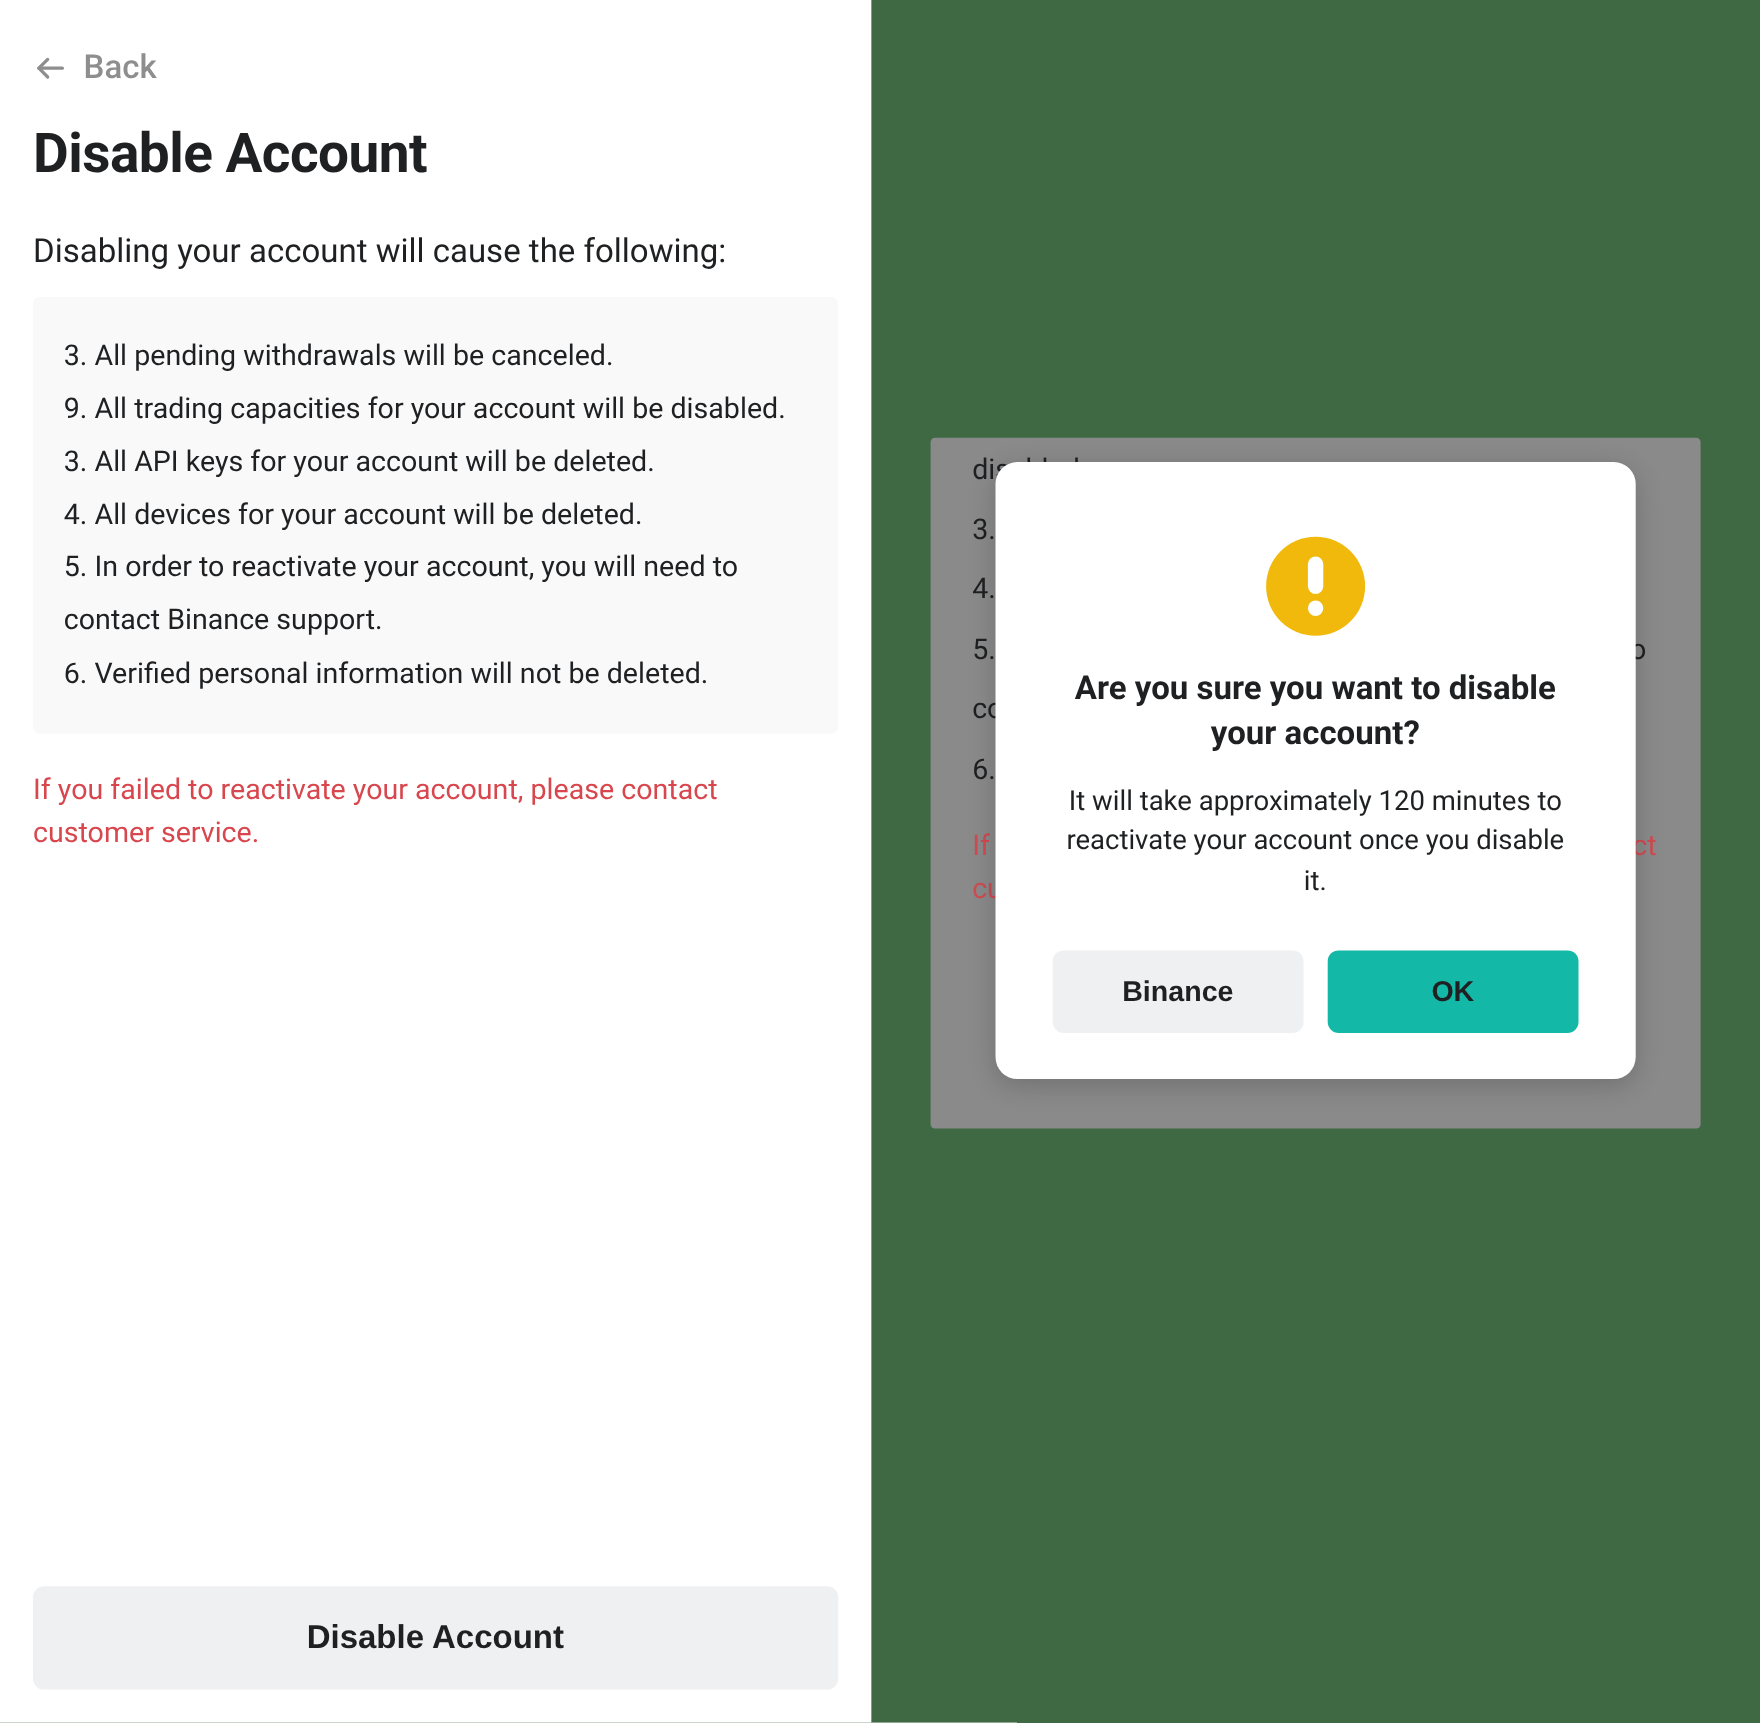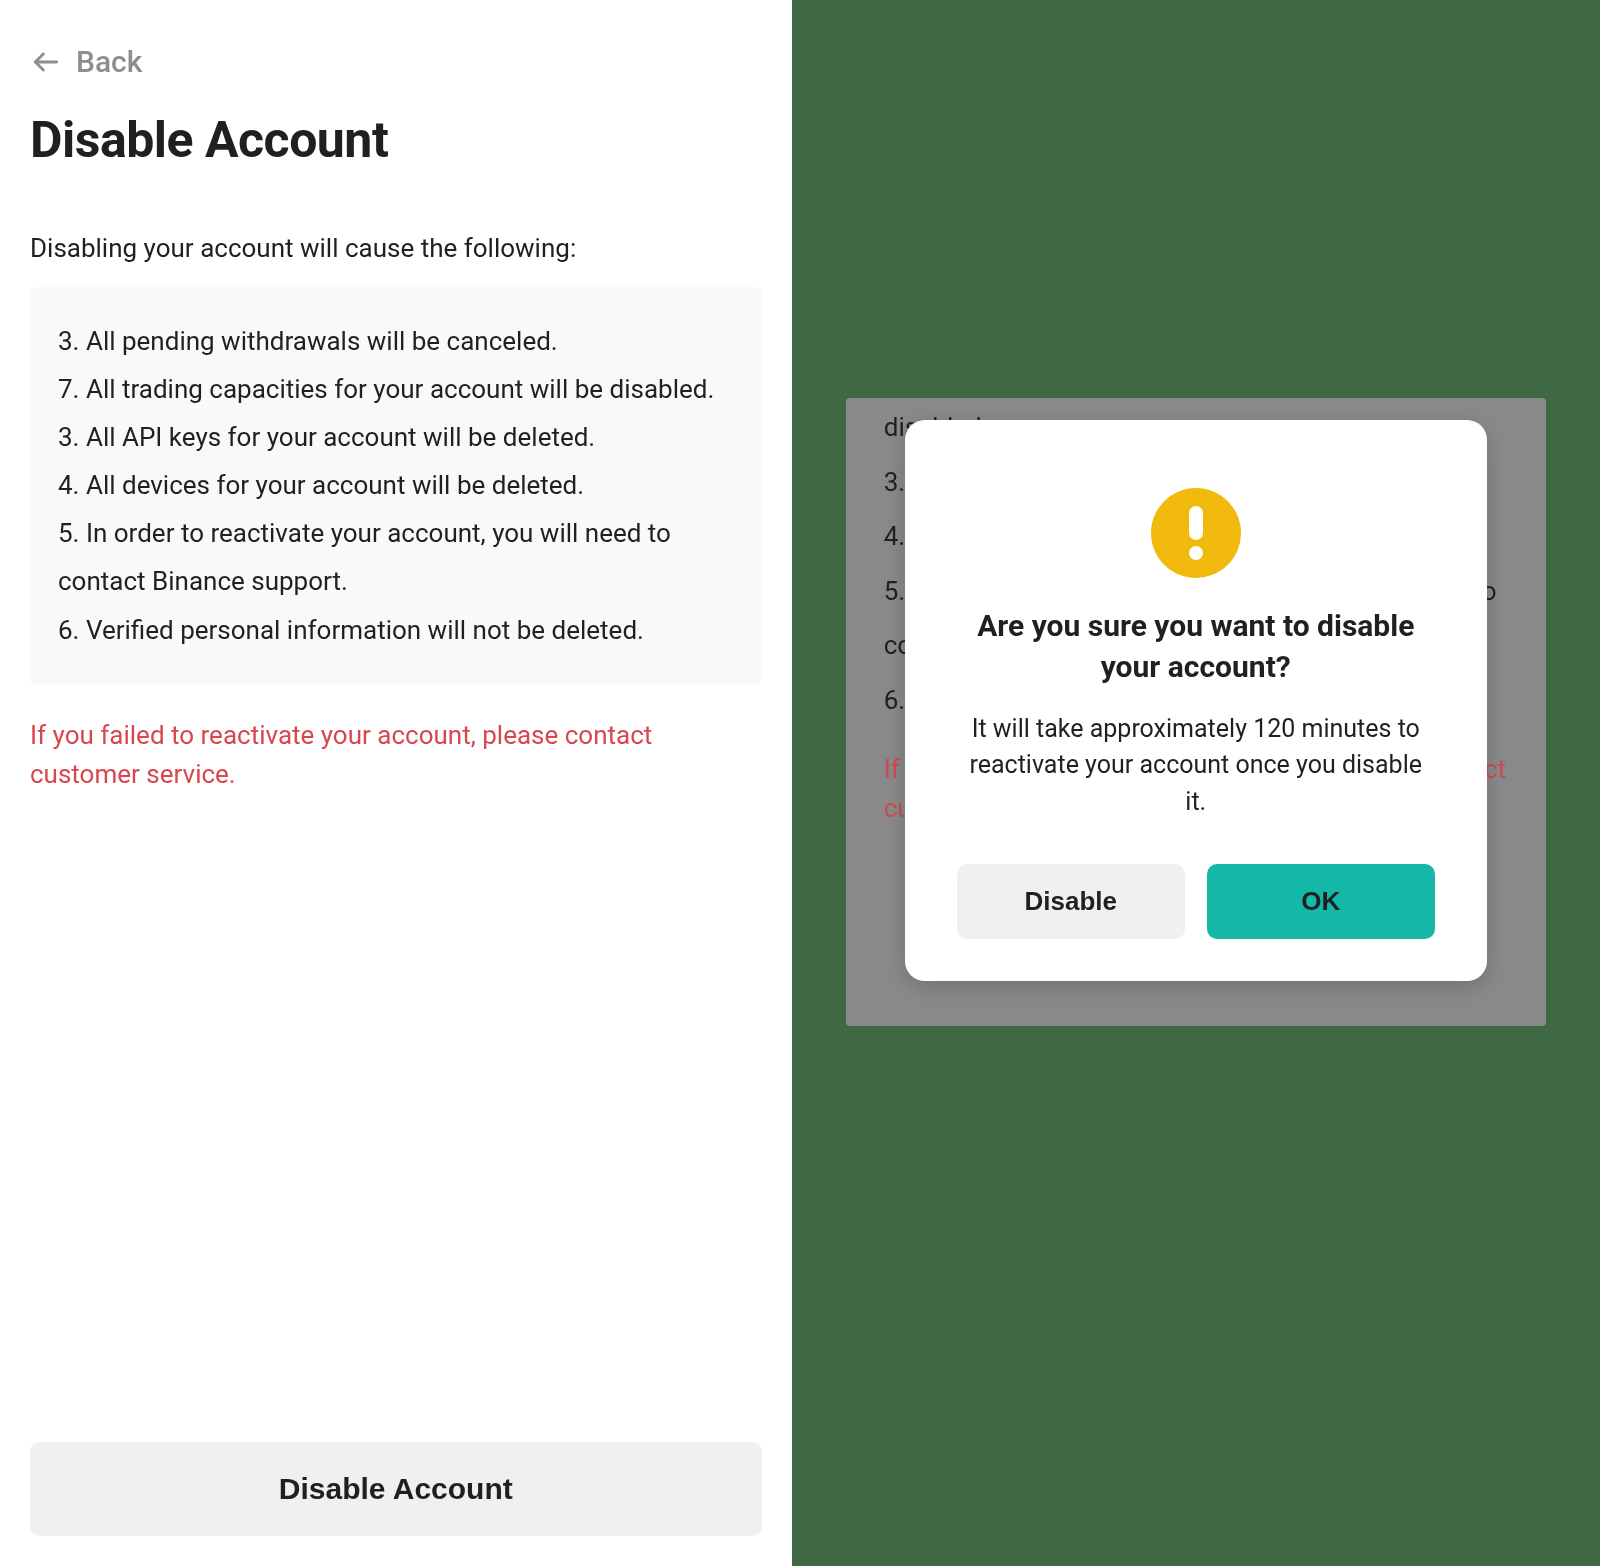--- a/index.html
+++ b/index.html
@@ -41,24 +41,23 @@
       font-weight: 500;
     }
     .page-title {
       font-size: 50px;
       font-weight: 700;
       color: #1e2022;
       margin-bottom: 42px;
       letter-spacing: -0.5px;
     }
     .intro-text {
-      font-size: 26px;
+      font-size: 30px;
       color: #1e2022;
       margin-bottom: 24px;
-      margin-top: 22px;
     }
     .consequences-box {
       background: #f9f9fa;
       border-radius: 6px;
       padding: 30px 28px;
       margin-bottom: 20px;
     }
     .consequence-item {
       font-size: 26px;
       color: #1e2022;
@@ -221,21 +220,21 @@
     </span>
     <span class="back-label">Back</span>
   </div>
 
   <h1 class="page-title">Disable Account</h1>
 
   <p class="intro-text">Disabling your account will cause the following:</p>
 
   <div class="consequences-box">
     <div class="consequence-item">3. All pending withdrawals will be canceled.</div>
-    <div class="consequence-item">7. All trading capacities for your account will be disabled.</div>
+    <div class="consequence-item">9. All trading capacities for your account will be disabled.</div>
     <div class="consequence-item">3. All API keys for your account will be deleted.</div>
     <div class="consequence-item">4. All devices for your account will be deleted.</div>
     <div class="consequence-item">5. In order to reactivate your account, you will need to contact Binance support.</div>
     <div class="consequence-item">6. Verified personal information will not be deleted.</div>
   </div>
 
   <p class="warning-msg">If you failed to reactivate your account, please contact customer service.</p>
 
   <div class="left-spacer"></div>
 
@@ -258,18 +257,18 @@
         <div class="modal-icon-circle">
           <div class="exclaim-glyph">
             <div class="exclaim-bar"></div>
             <div class="exclaim-dot"></div>
           </div>
         </div>
       </div>
       <div class="modal-title">Are you sure you want to disable your account?</div>
       <div class="modal-body">It will take approximately 120 minutes to reactivate your account once you disable it.</div>
       <div class="modal-buttons">
-        <button class="modal-btn cancel">Disable</button>
+        <button class="modal-btn cancel">Binance</button>
         <button class="modal-btn ok">OK</button>
       </div>
     </div>
   </div>
 </div>
 
 </body></html>

